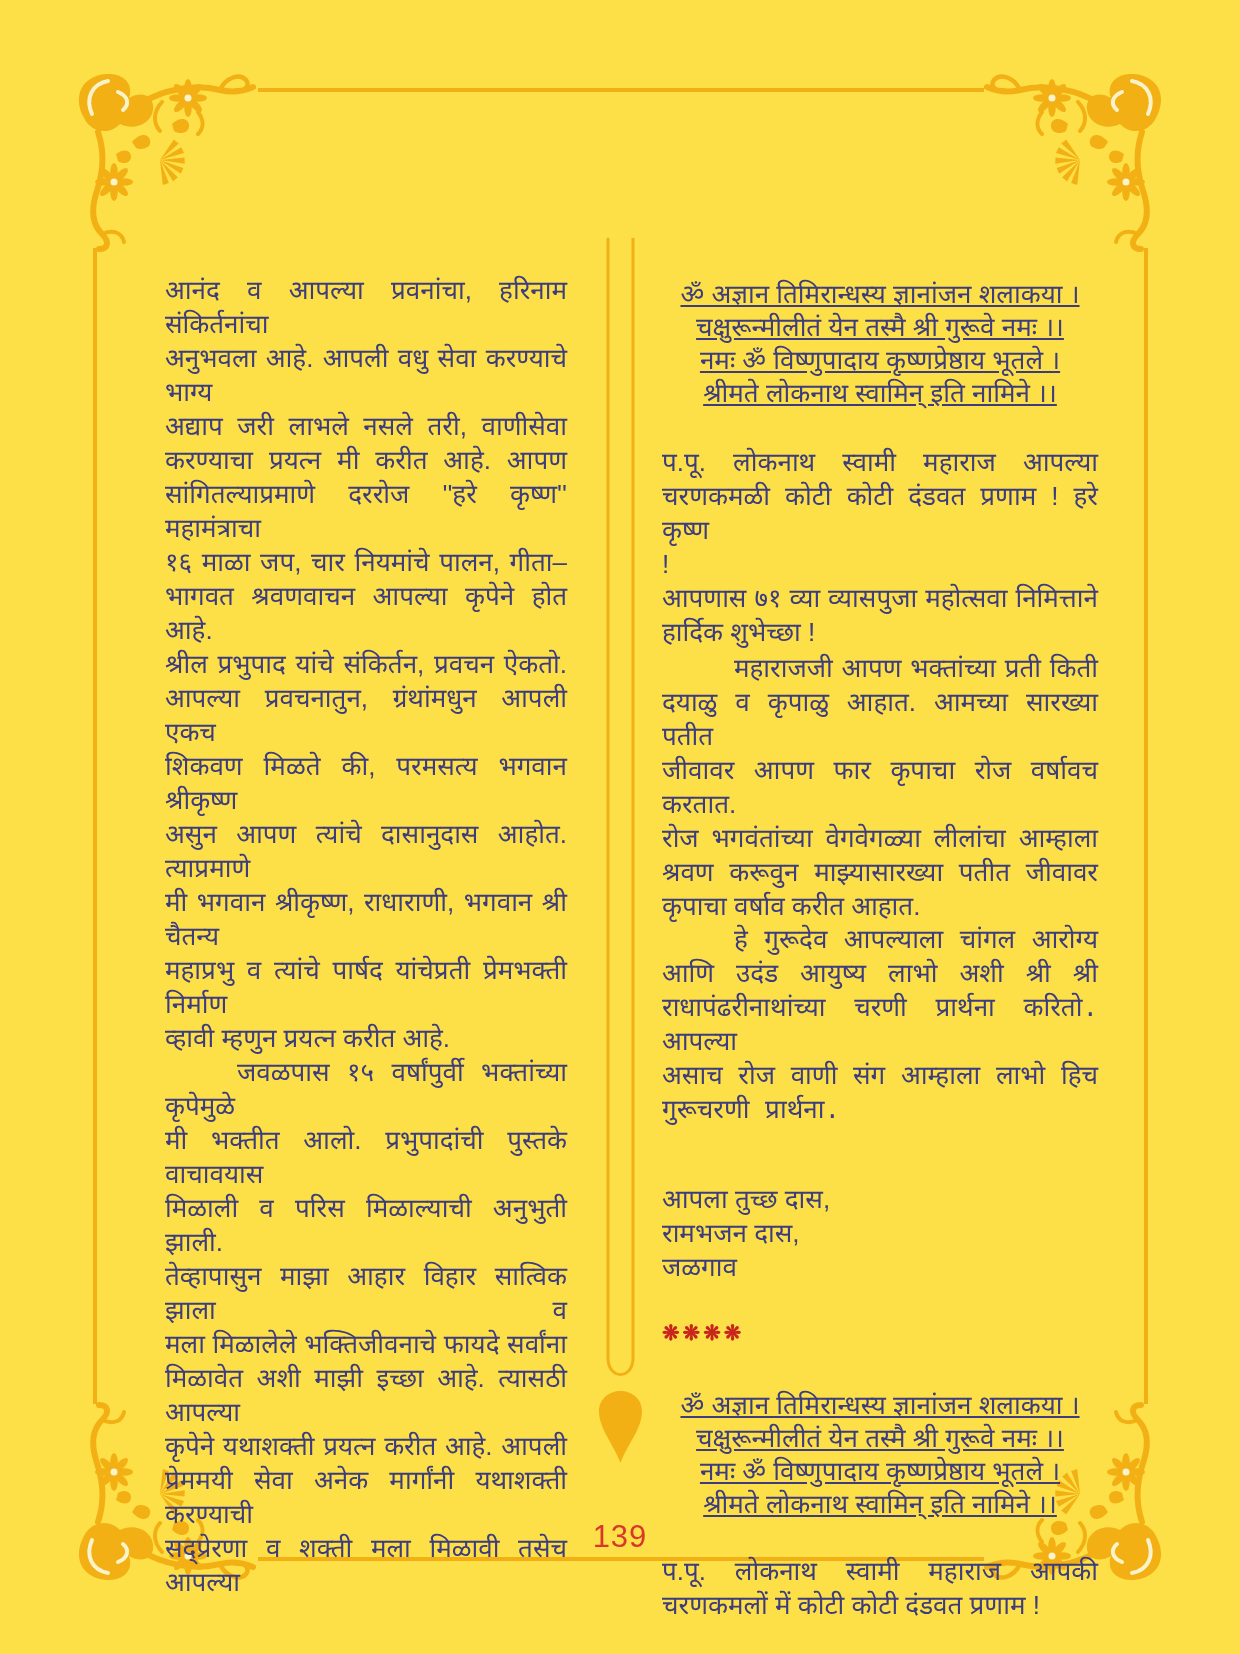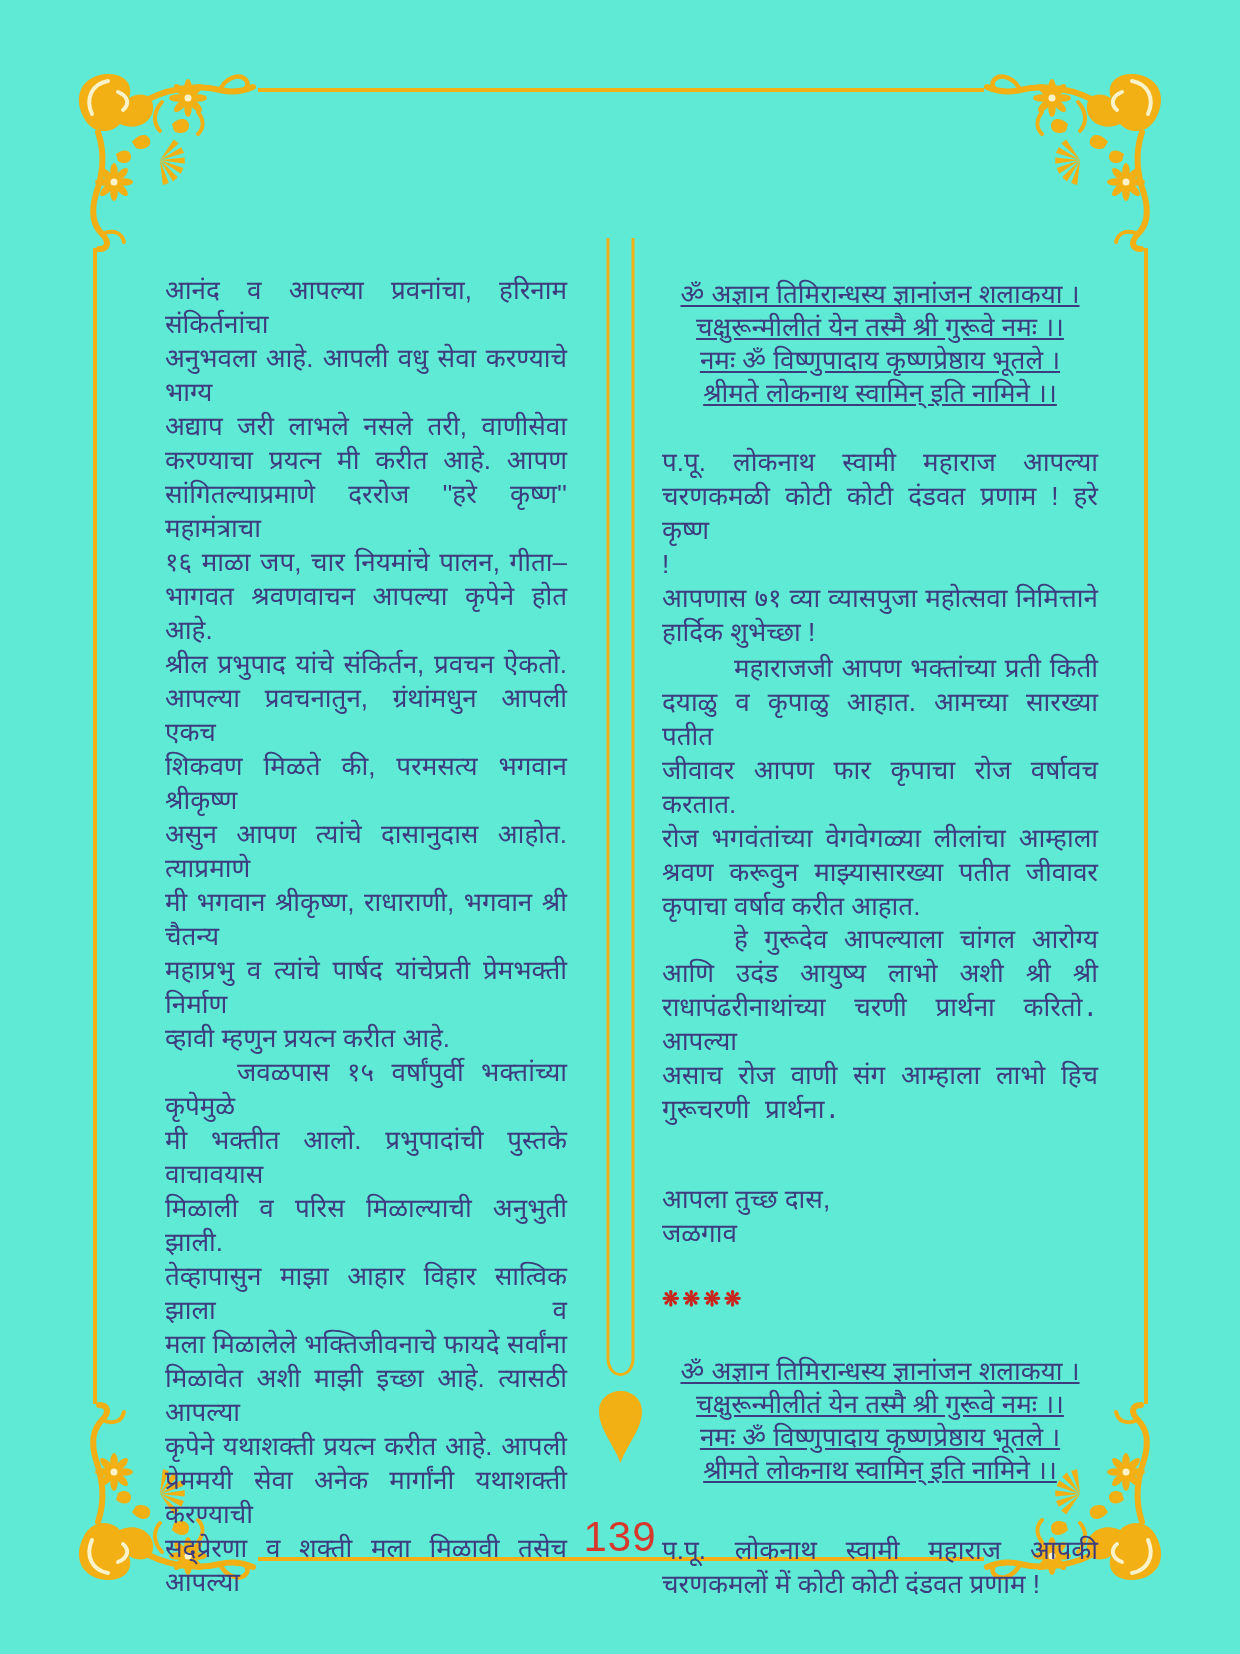--- a/index.html
+++ b/index.html
@@ -1,18 +1,18 @@
 <!DOCTYPE html>
 <html><head>
 <meta charset="utf-8">
 <style>
   html,body{margin:0;padding:0;background:#888;}
   .page{
     position:relative; width:1240px; height:1654px; margin:0 auto;
-    background:#5eead4; overflow:hidden;
+    background:#fde047; overflow:hidden;
     font-family:"Liberation Sans", sans-serif;
     color:#3D3C7E;
   }
   
   .border-line{position:absolute; background:#F2B014;}
   .border-top{left:258px; top:88px; width:726px; height:4px;}
   .border-bottom{left:258px; top:1557px; width:726px; height:4px;}
   .border-left{left:93px; top:248px; width:4px; height:1156px;}
   .border-right{left:1144px; top:248px; width:4px; height:1156px;}
   
@@ -37,24 +37,24 @@
     color:#C8251D; font-size:21px; line-height:30px; font-weight:bold;
     letter-spacing:3px;
   }
   
   [data-name="right-para-1"]{margin-top:35px;}
   [data-name="right-para-2"]{margin-top:2px;}
   [data-name="right-para-3"]{margin-top:1px;font-family:Liberation Mono, monospace;}
   [data-name="right-signature"]{margin-top:54px;}
   [data-name="right-separator"]{margin-top:34px;}
   [data-name="right-shloka-2"]{margin-top:41px;}
-  [data-name="right-para-4"]{margin-top:46px;}
+  [data-name="right-para-4"]{margin-top:33px;}
   .page-number{
     position:absolute; left:0; top:1520px; width:100%;
-    text-align:center; color:#D8382B; font-size:42px; line-height:34px;
+    text-align:center; color:#D8382B; font-size:31px; line-height:34px;
     letter-spacing:1px;
   }
 </style>
 </head>
 <body>
 
 <div class="page" data-name="book-page">
 
   <svg width="0" height="0" style="position:absolute" aria-hidden="true">
     <defs>
@@ -187,20 +187,21 @@
       </div>
       <div class="block para" data-name="right-para-3">
         <div class="tline a-ji" data-name="text-line">हे गुरूदेव आपल्याला चांगल आरोग्य</div>
         <div class="tline a-j" data-name="text-line">आणि उदंड आयुष्य लाभो अशी श्री श्री</div>
         <div class="tline a-j" data-name="text-line">राधापंढरीनाथांच्या चरणी प्रार्थना करितो. आपल्या</div>
         <div class="tline a-j" data-name="text-line">असाच रोज वाणी संग आम्हाला लाभो हिच</div>
         <div class="tline a-l" data-name="text-line">गुरूचरणी प्रार्थना.</div>
       </div>
       <div class="block signature" data-name="right-signature">
         <div class="tline a-l" data-name="text-line">आपला तुच्छ दास,</div>
+        <div class="tline a-l" data-name="text-line">रामभजन दास,</div>
         <div class="tline a-l" data-name="text-line">जळगाव</div>
       </div>
       <div class="block separator sep" data-name="right-separator">❋❋❋❋</div>
       <div class="block shloka" data-name="right-shloka-2">
         <div class="tline a-c" data-name="text-line">ॐ अज्ञान तिमिरान्धस्य ज्ञानांजन शलाकया ।</div>
         <div class="tline a-c" data-name="text-line">चक्षुरून्मीलीतं येन तस्मै श्री गुरूवे नमः ।।</div>
         <div class="tline a-c" data-name="text-line">नमः ॐ विष्णुपादाय कृष्णप्रेष्ठाय भूतले ।</div>
         <div class="tline a-c" data-name="text-line">श्रीमते लोकनाथ स्वामिन् इति नामिने ।।</div>
       </div>
       <div class="block para" data-name="right-para-4">

